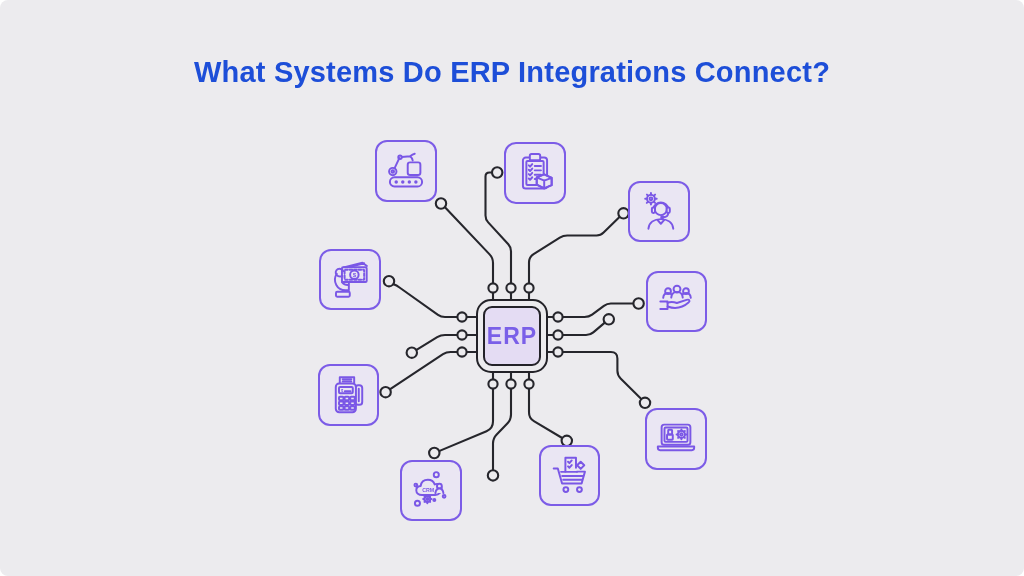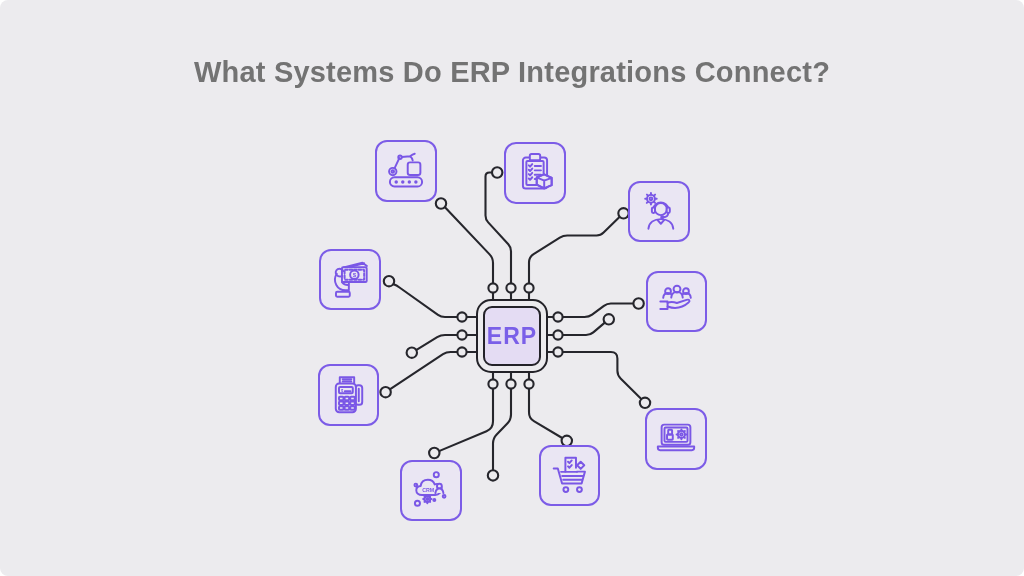--- a/index.html
+++ b/index.html
@@ -2,21 +2,21 @@
 <html><head>
 <meta charset="utf-8">
 <style>
   html,body{margin:0;padding:0;background:#ffffff;}
   .canvas{
     position:relative;width:1024px;height:576px;background:#ECEBEE;
     font-family:"Liberation Sans",sans-serif;overflow:hidden;border-radius:8px;
   }
   .title{
     position:absolute;top:56px;left:0;width:100%;text-align:center;
-    font-size:29px;font-weight:bold;letter-spacing:.2px;color:#737373;margin:0;
+    font-size:29px;font-weight:bold;letter-spacing:.2px;color:#1d4ed8;margin:0;
   }
   svg.wires{position:absolute;left:0;top:0;}
   .wire{stroke:#26262C;stroke-width:2.1;fill:none;stroke-linecap:round;stroke-linejoin:round;}
   .term{fill:#ECEBEE;stroke:#26262C;stroke-width:2.1;}
   .node{
     position:absolute;box-sizing:border-box;border:2px solid #7C5CE7;border-radius:12px;
     background:#EAE6F3;display:flex;align-items:center;justify-content:center;
   }
   .node svg{display:block;}
   .ic{stroke:#7A57E6;fill:none;stroke-width:1.7;stroke-linecap:round;stroke-linejoin:round;}

